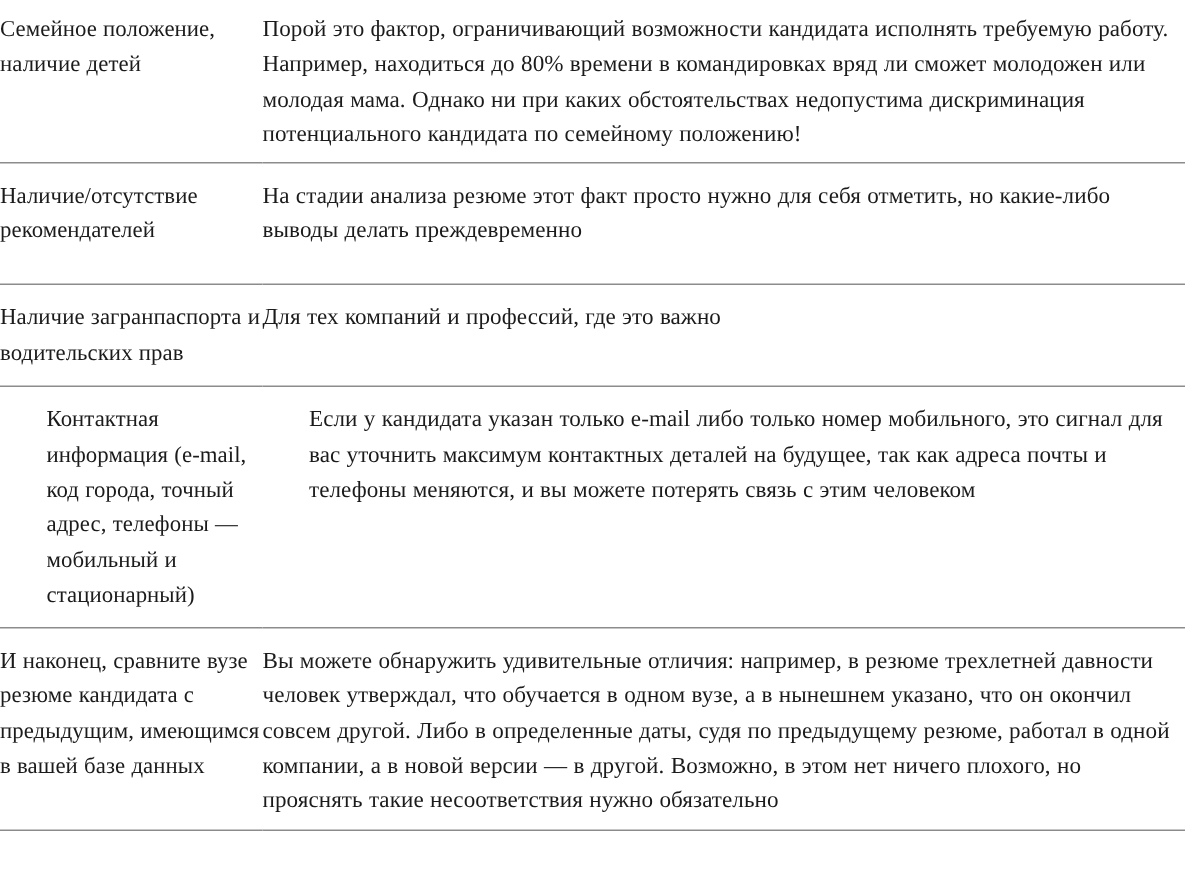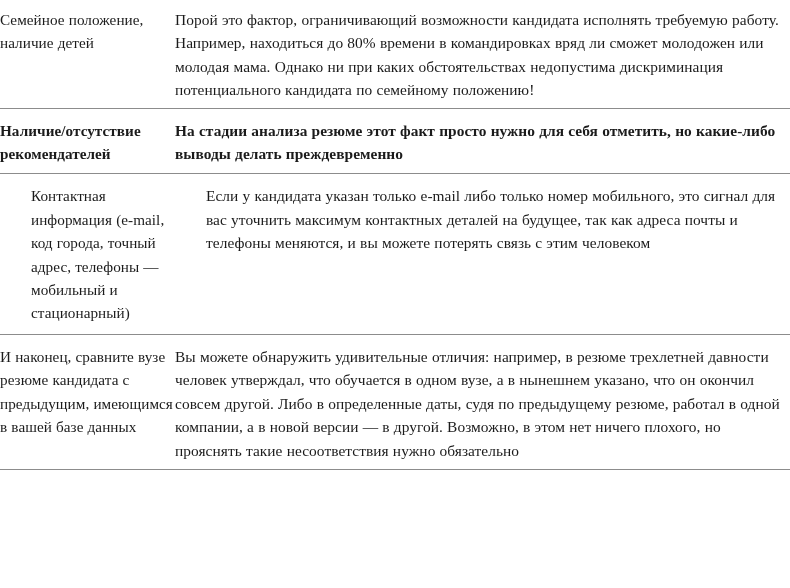--- a/index.html
+++ b/index.html
@@ -57,21 +57,21 @@
   .col-term .cell-text {
     font-size: 15.2px;
     line-height: 23.4px;
   }
   .col-desc .cell-text {
     font-size: 15.4px;
     line-height: 23.4px;
   }
   
   tr[data-row="0"] td { padding-top: 8px;  padding-bottom: 6px; }
-  tr[data-row="1"] td { padding-top: 10px; padding-bottom: 8px; font-weight: bold; }
+  tr[data-row="1"] td { padding-top: 10px; padding-bottom: 24px; }
   tr[data-row="2"] td { padding-top: 10px; padding-bottom: 10px; }
   tr[data-row="3"] td { padding-top: 10px; padding-bottom: 9px; padding-left: 31px; }
   tr[data-row="4"] td { padding-top: 10px; padding-bottom: 7px; }
 </style>
 </head>
 <body>
 
 <div class="page">
   <table class="criteria-table">
     <tbody>
@@ -87,20 +87,28 @@
 
       <tr data-row="1">
         <td class="col-term">
           <div class="cell-text">Наличие/отсутствие рекомендателей</div>
         </td>
         <td class="col-desc">
           <div class="cell-text">На стадии анализа резюме этот факт просто нужно для себя отметить, но какие-либо выводы делать преждевременно</div>
         </td>
       </tr>
 
+      <tr data-row="2">
+        <td class="col-term">
+          <div class="cell-text">Наличие загранпаспорта и водительских прав</div>
+        </td>
+        <td class="col-desc">
+          <div class="cell-text">Для тех компаний и профессий, где это важно</div>
+        </td>
+      </tr>
 
       <tr data-row="3">
         <td class="col-term">
           <div class="cell-text">Контактная информация (e-mail, код города, точный адрес, телефоны — мобильный и стационарный)</div>
         </td>
         <td class="col-desc">
           <div class="cell-text">Если у кандидата указан только e-mail либо только номер мобильного, это сигнал для вас уточнить максимум контактных деталей на будущее, так как адреса почты и телефоны меняются, и вы можете потерять связь с этим человеком</div>
         </td>
       </tr>
 

